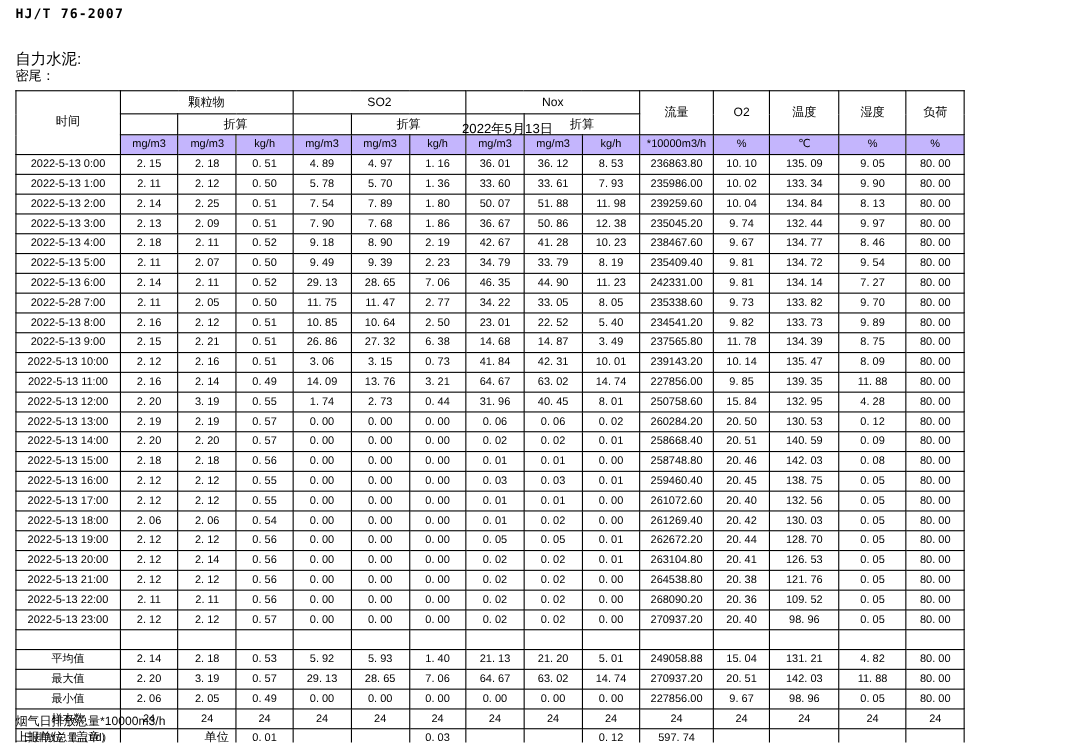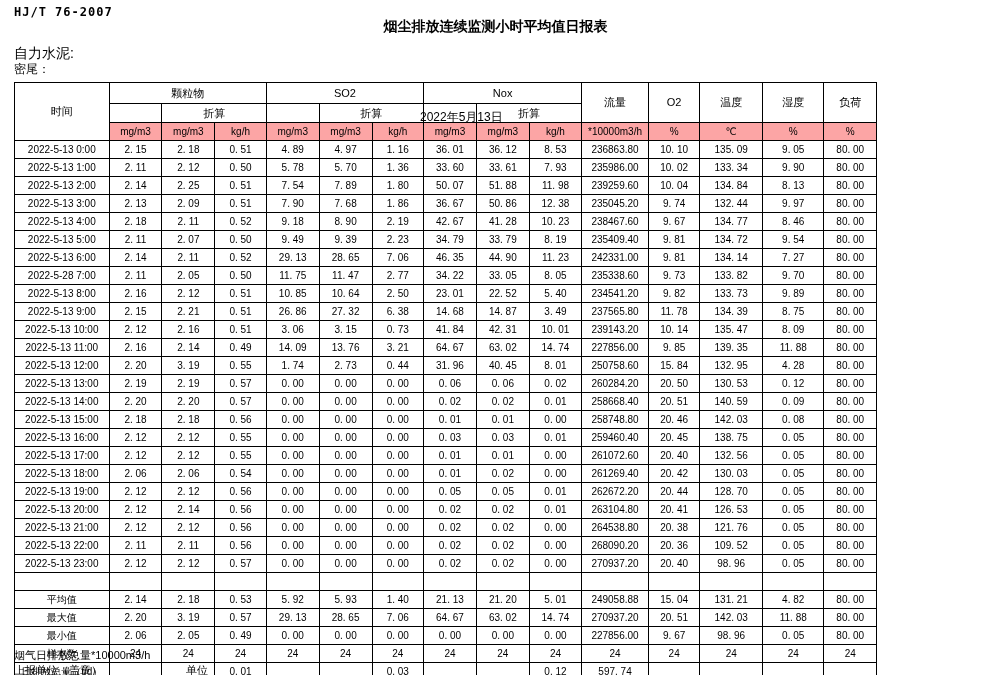--- a/index.html
+++ b/index.html
@@ -37,38 +37,37 @@
     padding:0;
     height:17px;
     line-height:17px;
     text-align:center;
     font-weight:normal;
     white-space:nowrap;
     overflow:hidden;
   }
   .grp-head{height:21px;line-height:21px;font-size:11px;}
   .sub-head{height:19px;line-height:19px;font-size:11px;}
-  .unit-row td{background:#fca5a5;height:19px;line-height:19px;font-size:10px;}
+  .unit-row td{background:#c4b5fd;height:19px;line-height:19px;font-size:10px;}
   .timecol{text-align:center;}
   .num{text-align:center;}
   .blank-row td{height:11px;line-height:11px;border-left:1px solid #000;border-right:1px solid #000;border-top:none;border-bottom:none;}
   .summary td{height:18px;line-height:18px;}
   .emit-row td{height:18px;line-height:18px;}
   .lbl{text-align:center;}
   .footer1{position:absolute;left:14px;top:648px;font-size:11px;}
   .footer2{position:absolute;left:14px;top:663px;font-size:11px;}
   .footer-unit{position:absolute;left:186px;top:663px;font-size:11px;}
 </style>
 </head>
 <body>
 
 <div class="page">
 
   <div class="std-code">HJ/T  76-2007</div>
-  <div class="doc-title">烟尘排放连续监测小时平均值日报表</div>
   <div class="company">自力水泥:</div>
   <div class="dept">密尾：</div>
   <div class="report-date">2022年5月13日</div>
 
   <table class="report">
     <colgroup>
       <col style="width:97px">
       <col style="width:57px">
         <col style="width:57px">
         <col style="width:57px">

